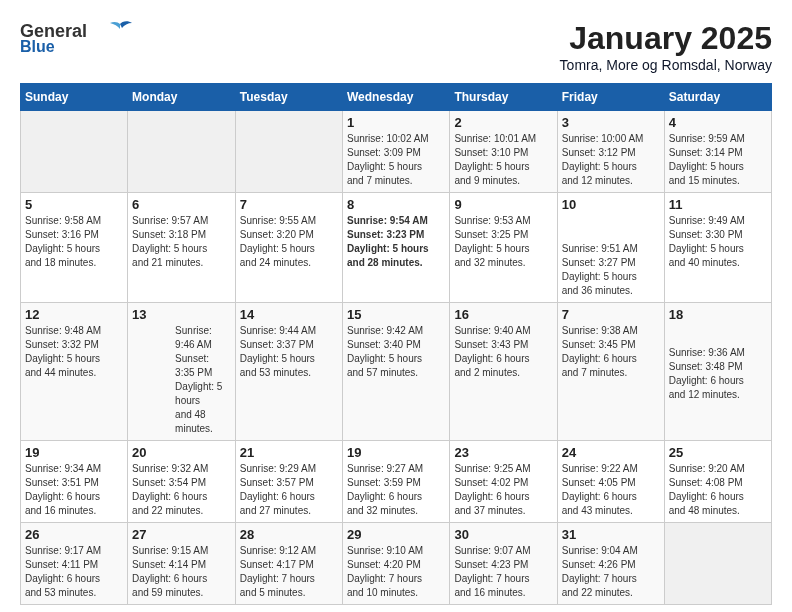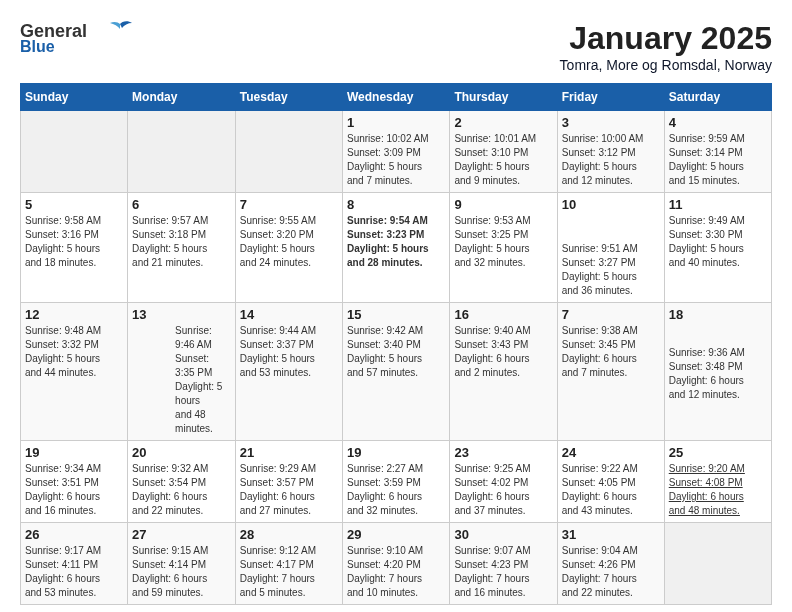--- a/index.html
+++ b/index.html
@@ -265,42 +265,42 @@
         </td>
         <td>
           <div class="day-number">21</div>
           <div class="day-info" style="white-space: pre-line;">Sunrise: 9:29 AM
 Sunset: 3:57 PM
 Daylight: 6 hours
 and 27 minutes.</div>
         </td>
         <td>
           <div class="day-number">19</div>
-          <div class="day-info" style="white-space: pre-line;">Sunrise: 2:27 AM
+          <div class="day-info" style="white-space: pre-line;">Sunrise: 9:27 AM
 Sunset: 3:59 PM
 Daylight: 6 hours
 and 32 minutes.</div>
         </td>
         <td>
           <div class="day-number">23</div>
           <div class="day-info" style="white-space: pre-line;">Sunrise: 9:25 AM
 Sunset: 4:02 PM
 Daylight: 6 hours
 and 37 minutes.</div>
         </td>
         <td>
           <div class="day-number">24</div>
           <div class="day-info" style="white-space: pre-line;">Sunrise: 9:22 AM
 Sunset: 4:05 PM
 Daylight: 6 hours
 and 43 minutes.</div>
         </td>
         <td>
           <div class="day-number">25</div>
-          <div class="day-info" style="white-space: pre-line; text-decoration: underline;">Sunrise: 9:20 AM
+          <div class="day-info" style="white-space: pre-line;">Sunrise: 9:20 AM
 Sunset: 4:08 PM
 Daylight: 6 hours
 and 48 minutes.</div>
         </td>
       </tr>
       <tr>
         <td>
           <div class="day-number">26</div>
           <div class="day-info" style="white-space: pre-line;">Sunrise: 9:17 AM
 Sunset: 4:11 PM

